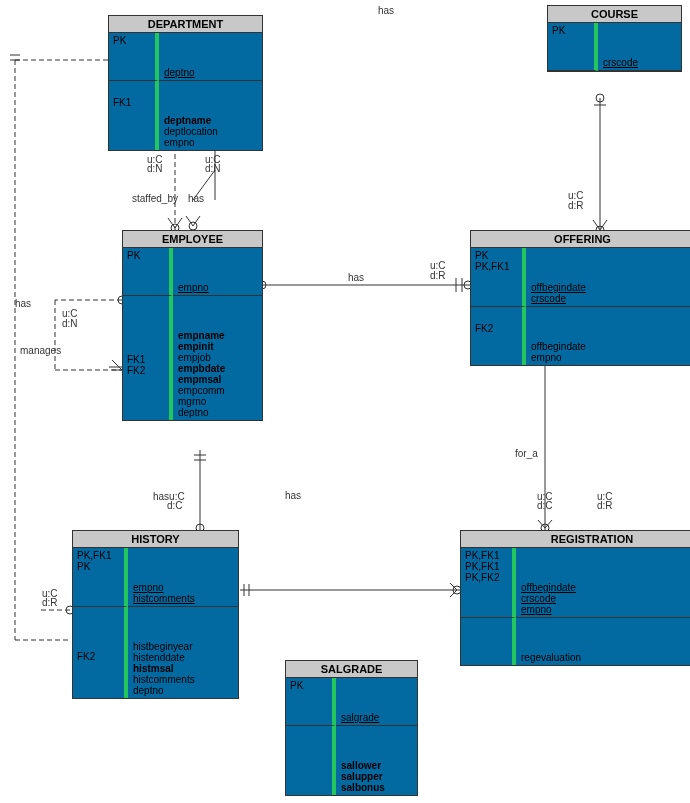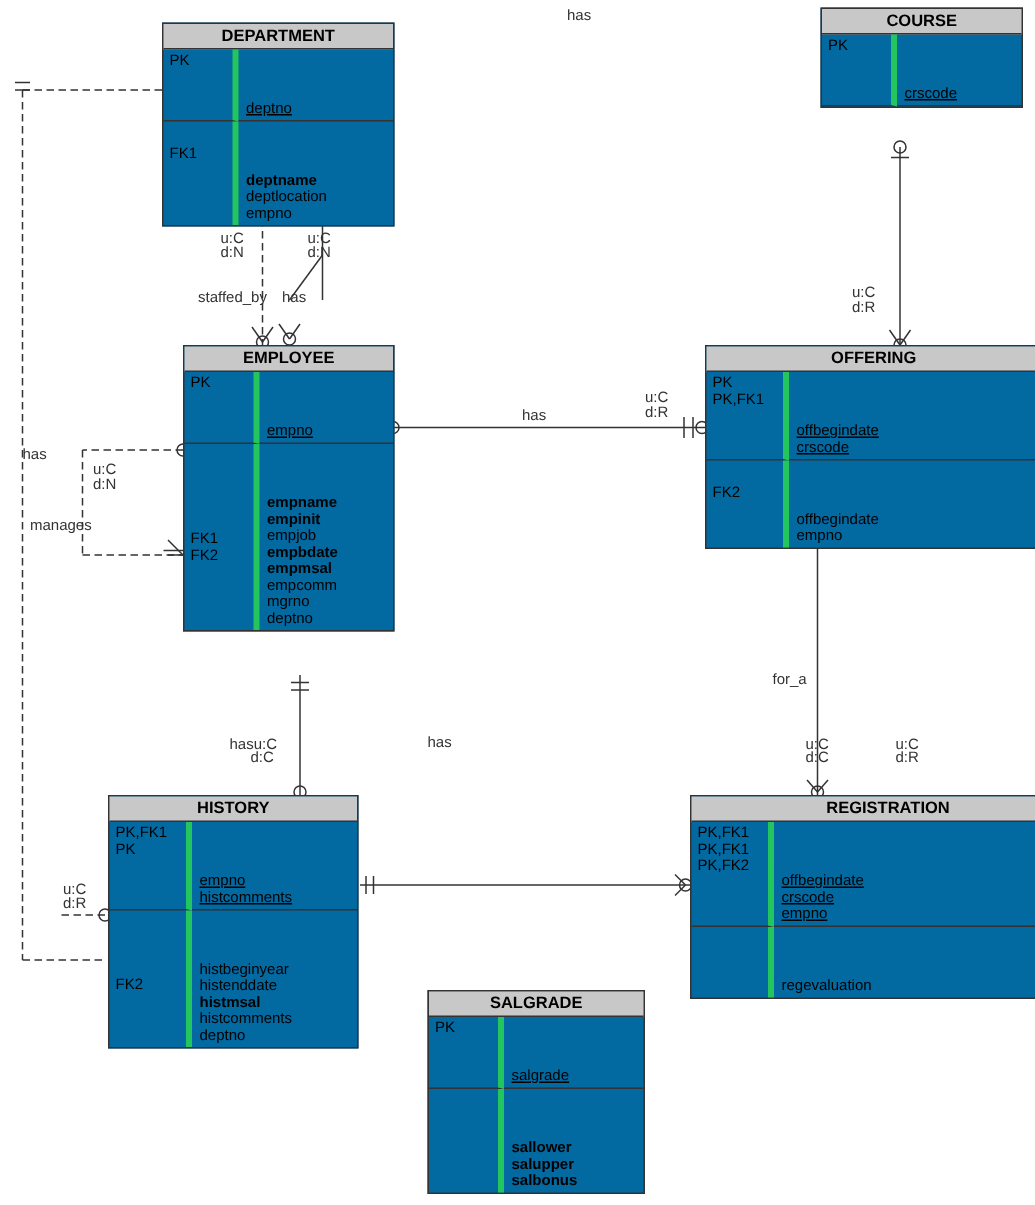--- a/index.html
+++ b/index.html
@@ -288,21 +288,21 @@
       </div>
     </div>
     <div class="entity-body">
       <div class="entity-pk-col" style="min-width:55px;"></div>
       <div class="entity-attr-col">
         <div>regevaluation</div>
       </div>
     </div>
   </div>
 
-  <div class="entity" style="left:285px; top:660px; width:145px;">
+  <div class="entity" style="left:285px; top:660px; width:133px;">
     <div class="entity-header">SALGRADE</div>
     <div class="entity-body">
       <div class="entity-pk-col pk-section">
         <div class="pk-label">PK</div>
       </div>
       <div class="entity-attr-col pk-section" style="border-bottom:1px solid #333; flex:1;">
         <div class="underline">salgrade</div>
       </div>
     </div>
     <div class="entity-body">

